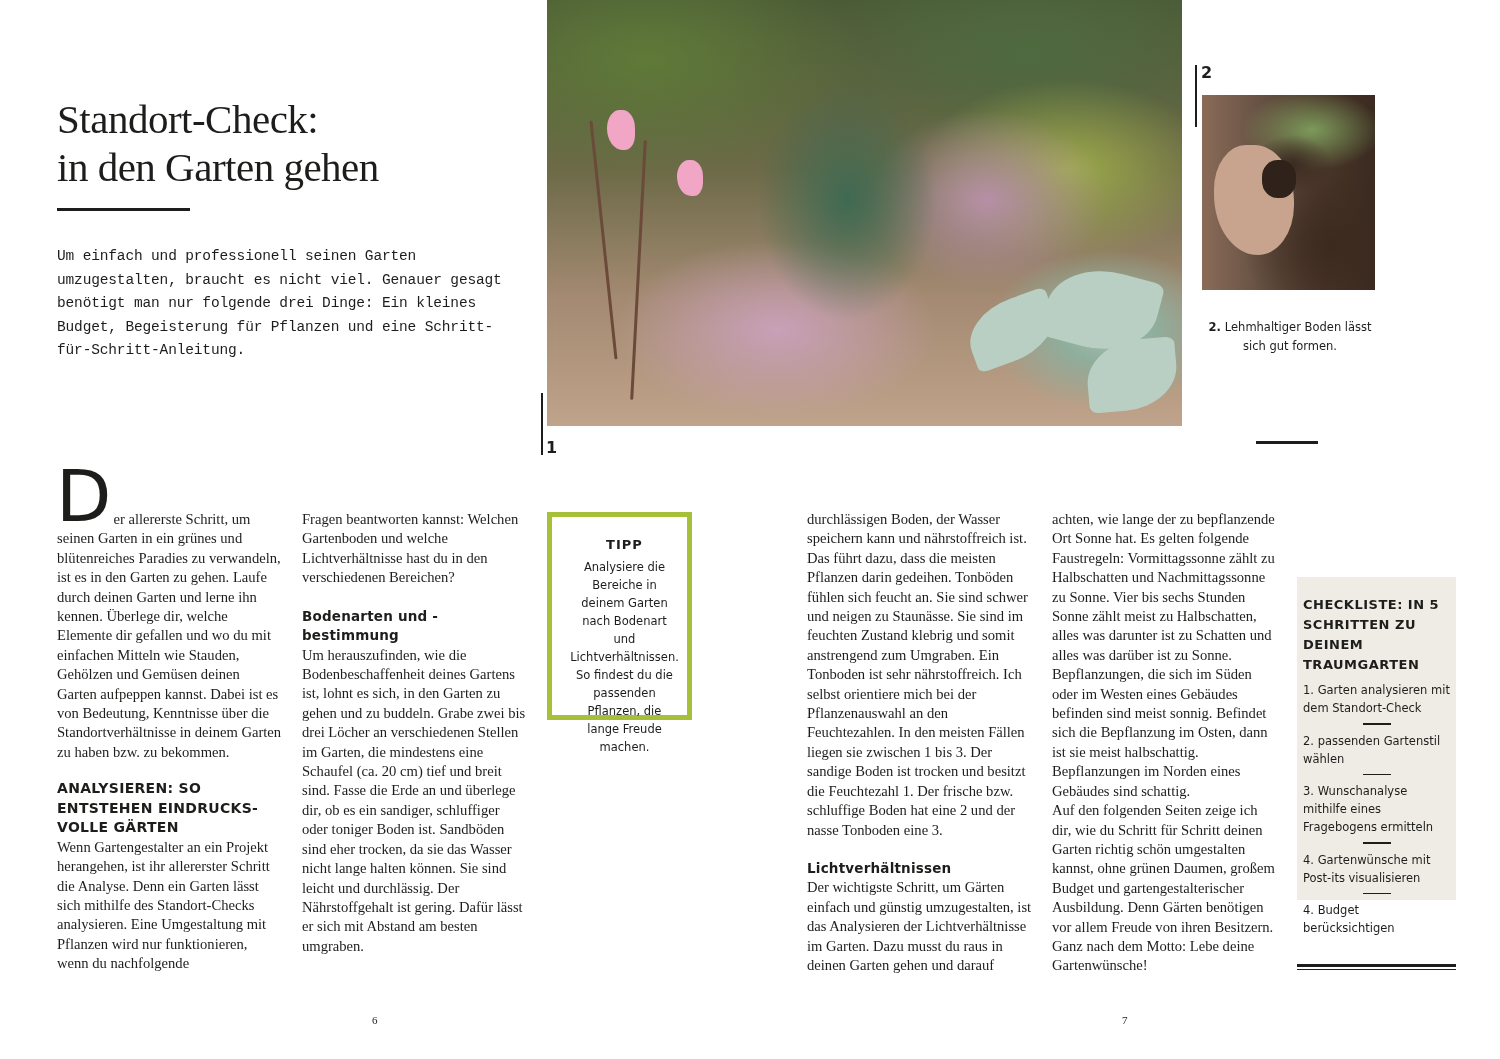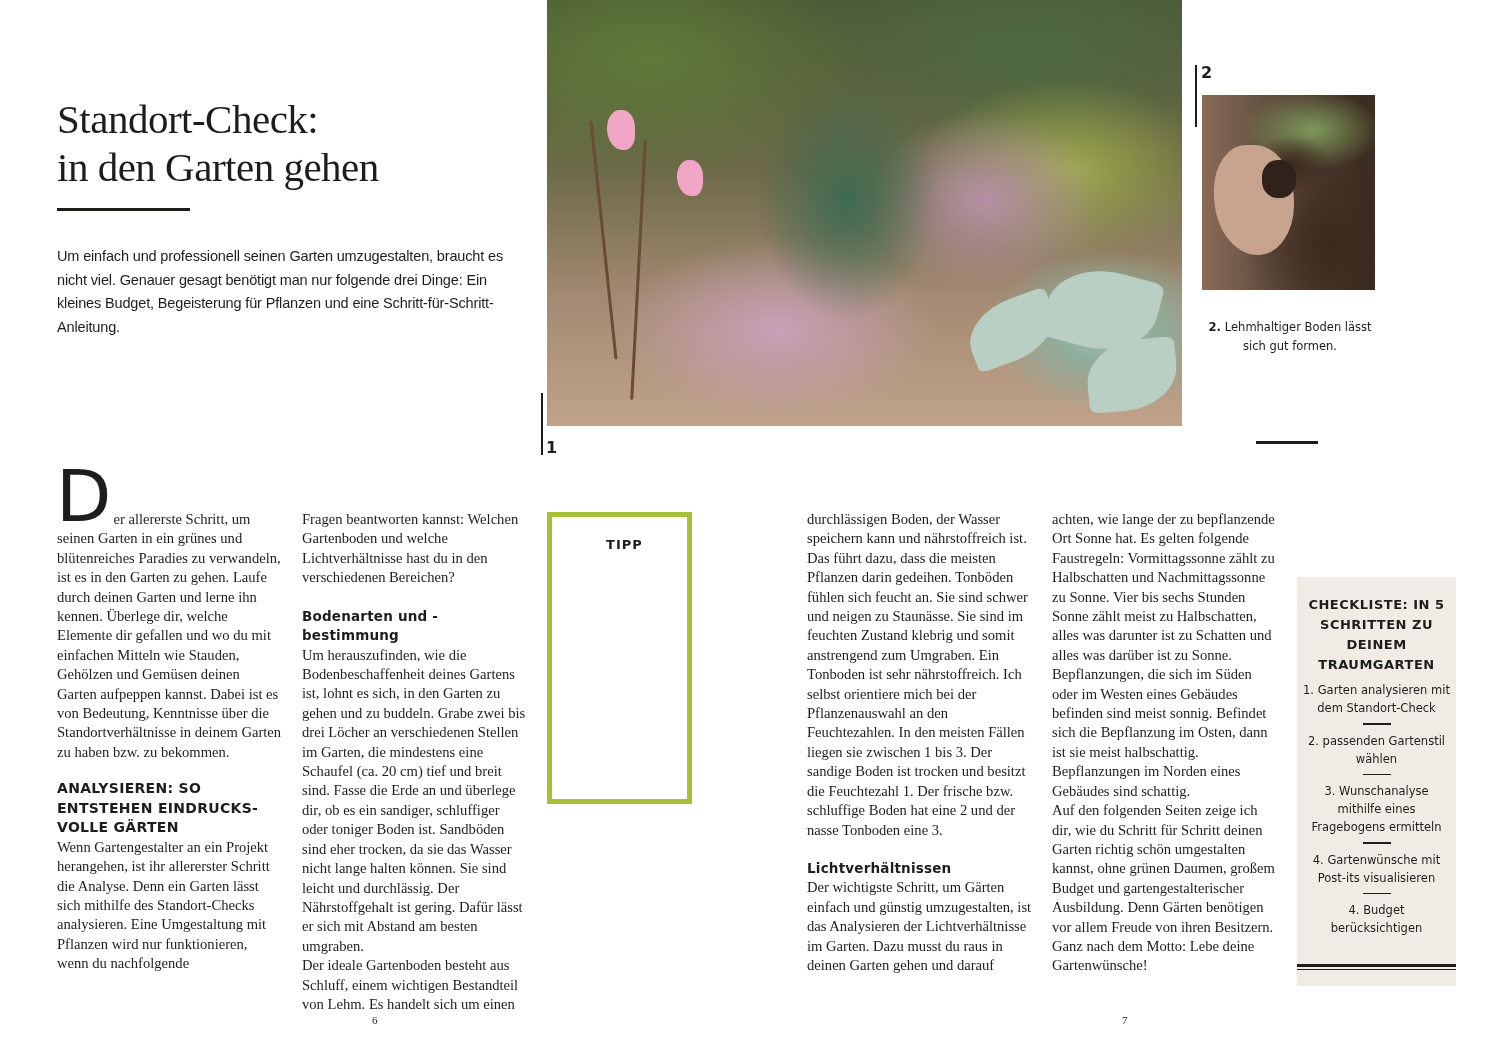--- a/index.html
+++ b/index.html
@@ -9,21 +9,21 @@
     
     .title {
       position: absolute; left: 57px; top: 95px; width: 470px;
       font-family: Liberation Serif, serif; font-weight: normal;
       font-size: 41px; line-height: 48px; letter-spacing: -0.5px; color: #1d1d1b;
     }
     .title-rule { position: absolute; left: 57px; top: 208px; width: 133px; height: 3px; background: #1d1d1b; }
 
     .intro {
       position: absolute; left: 57px; top: 245px; width: 450px;
-      font-family: Liberation Sans, sans-serif; font-size: 14.5px; line-height: 23.5px; color: #1d1d1b;
+      font-family: Liberation Mono, monospace; font-size: 14.5px; line-height: 23.5px; color: #1d1d1b;
       letter-spacing: -0.15px;
     }
 
     
     .photo-main {
       position: absolute; left: 547px; top: 0; width: 635px; height: 426px; overflow: hidden;
       background:
         radial-gradient(ellipse 120px 80px at 560px 330px, #a9c0b2 0%, #8fae9c 40%, rgba(143,174,156,0) 100%),
         radial-gradient(ellipse 90px 120px at 300px 200px, #3f6a52 0%, rgba(63,106,82,0) 100%),
         radial-gradient(ellipse 160px 90px at 230px 330px, #c9a0b8 0%, rgba(201,160,184,0) 100%),
@@ -84,32 +84,32 @@
     .h-caps {
       font-family: "DejaVu Sans", sans-serif; font-weight: bold; font-size: 14px; line-height: 19.5px;
       letter-spacing: 0.3px; margin-top: 17px; text-transform: none;
     }
     .h-sub {
       font-family: "DejaVu Sans", sans-serif; font-size: 13.5px; line-height: 19.5px; margin-top: 19px; letter-spacing: 0.2px;
     }
 
     
     .tipp {
-      position: absolute; left: 547px; top: 512px; width: 145px; height: 292px;
+      position: absolute; left: 547px; top: 512px; width: 145px; height: 208px;
       border: 5px solid #a7c03a; background: #ffffff;
       font-family: "DejaVu Sans", sans-serif; text-align: center; color: #1d1d1b;
       padding: 20px 8px 0 18px;
     }
     .tipp .tipp-title { font-weight: bold; font-size: 13px; letter-spacing: 1px; margin-bottom: 6px; }
     .tipp .tipp-body { font-size: 11.5px; line-height: 18px; }
 
     
     .check {
-      position: absolute; left: 1297px; top: 577px; width: 159px; height: 409px;
-      background: #efece5; font-family: "DejaVu Sans", sans-serif; text-align: center; color: #1d1d1b;
+      position: absolute; left: 1297px; top: 577px; width: 159px; height: 323px;
+      background: #efece5; font-family: "DejaVu Sans", sans-serif; text-align: left; color: #1d1d1b;
       padding: 18px 6px 0 6px;
     }
     .check .check-title { font-weight: bold; font-size: 13px; line-height: 20px; letter-spacing: 0.5px; margin-bottom: 6px; }
     .check .item { font-size: 11.5px; line-height: 18px; }
     .check .sep { width: 28px; height: 1.5px; background: #1d1d1b; margin: 6px auto 7px auto; }
     .check-rule1 { position: absolute; left: 1297px; top: 964px; width: 159px; height: 3px; background: #1d1d1b; }
     .check-rule2 { position: absolute; left: 1297px; top: 969px; width: 159px; height: 1px; background: #1d1d1b; }
 
     .pagenum { position: absolute; top: 1014px; font-family: "Liberation Serif", serif; font-size: 11px; color: #1d1d1b; }
     .pn-left { left: 372px; }
@@ -155,25 +155,25 @@
 <div class="col col1">
   <p><span class="dropcap">D</span><span>er allererste Schritt, um seinen Garten in ein grünes und blütenreiches Paradies zu verwandeln, ist es in den Garten zu gehen. Laufe durch deinen Garten und lerne ihn kennen. Überlege dir, welche Elemente dir gefallen und wo du mit einfachen Mitteln wie Stauden, Gehölzen und Gemüsen deinen Garten aufpeppen kannst. Dabei ist es von Bedeutung, Kenntnisse über die Standortverhältnisse in deinem Garten zu haben bzw. zu bekommen.</span></p>
   <h3 class="h-caps">ANALYSIEREN: SO ENTSTEHEN EINDRUCKS-VOLLE GÄRTEN</h3>
   <p>Wenn Gartengestalter an ein Projekt herangehen, ist ihr allererster Schritt die Analyse. Denn ein Garten lässt sich mithilfe des Standort-Checks analysieren. Eine Umgestaltung mit Pflanzen wird nur funktionieren, wenn du nachfolgende</p>
 </div>
 
 <div class="col col2">
   <p>Fragen beantworten kannst: Welchen Gartenboden und welche Lichtverhältnisse hast du in den verschiedenen Bereichen?</p>
   <h4 class="h-sub">Bodenarten und -bestimmung</h4>
   <p>Um herauszufinden, wie die Bodenbeschaffenheit deines Gartens ist, lohnt es sich, in den Garten zu gehen und zu buddeln. Grabe zwei bis drei Löcher an verschiedenen Stellen im Garten, die mindestens eine Schaufel (ca. 20 cm) tief und breit sind. Fasse die Erde an und überlege dir, ob es ein sandiger, schluffiger oder toniger Boden ist. Sandböden sind eher trocken, da sie das Wasser nicht lange halten können. Sie sind leicht und durchlässig. Der Nährstoffgehalt ist gering. Dafür lässt er sich mit Abstand am besten umgraben.</p>
-  <p>Der ideale Gartenboden besteht aus Schluff, einem wichtigen Bestandteil von Lehm. Es handelt sich um einen</p>
 </div>
 
 <div class="tipp">
   <div class="tipp-title">TIPP</div>
+  <div class="tipp-body">Analysiere die Bereiche in deinem Garten nach Bodenart und Lichtverhältnissen. So findest du die passenden Pflanzen, die lange Freude machen.</div>
 </div>
 
 <div class="col col3">
   <p>durchlässigen Boden, der Wasser speichern kann und nährstoffreich ist. Das führt dazu, dass die meisten Pflanzen darin gedeihen. Tonböden fühlen sich feucht an. Sie sind schwer und neigen zu Staunässe. Sie sind im feuchten Zustand klebrig und somit anstrengend zum Umgraben. Ein Tonboden ist sehr nährstoffreich. Ich selbst orientiere mich bei der Pflanzenauswahl an den Feuchtezahlen. In den meisten Fällen liegen sie zwischen 1 bis 3. Der sandige Boden ist trocken und besitzt die Feuchtezahl 1. Der frische bzw. schluffige Boden hat eine 2 und der nasse Tonboden eine 3.</p>
   <h4 class="h-sub">Lichtverhältnissen</h4>
   <p>Der wichtigste Schritt, um Gärten einfach und günstig umzugestalten, ist das Analysieren der Lichtverhältnisse im Garten. Dazu musst du raus in deinen Garten gehen und darauf</p>
 </div>
 
 <div class="col col4">
   <p>achten, wie lange der zu bepflanzende Ort Sonne hat. Es gelten folgende Faustregeln: Vormittagssonne zählt zu Halbschatten und Nachmittagssonne zu Sonne. Vier bis sechs Stunden Sonne zählt meist zu Halbschatten, alles was darunter ist zu Schatten und alles was darüber ist zu Sonne. Bepflanzungen, die sich im Süden oder im Westen eines Gebäudes befinden sind meist sonnig. Befindet sich die Bepflanzung im Osten, dann ist sie meist halbschattig. Bepflanzungen im Norden eines Gebäudes sind schattig.</p>

